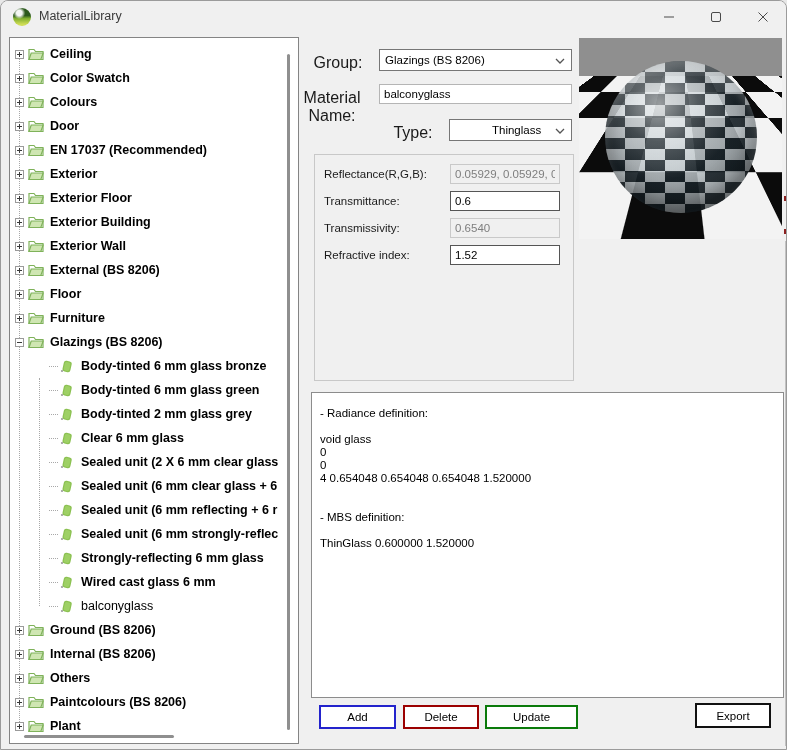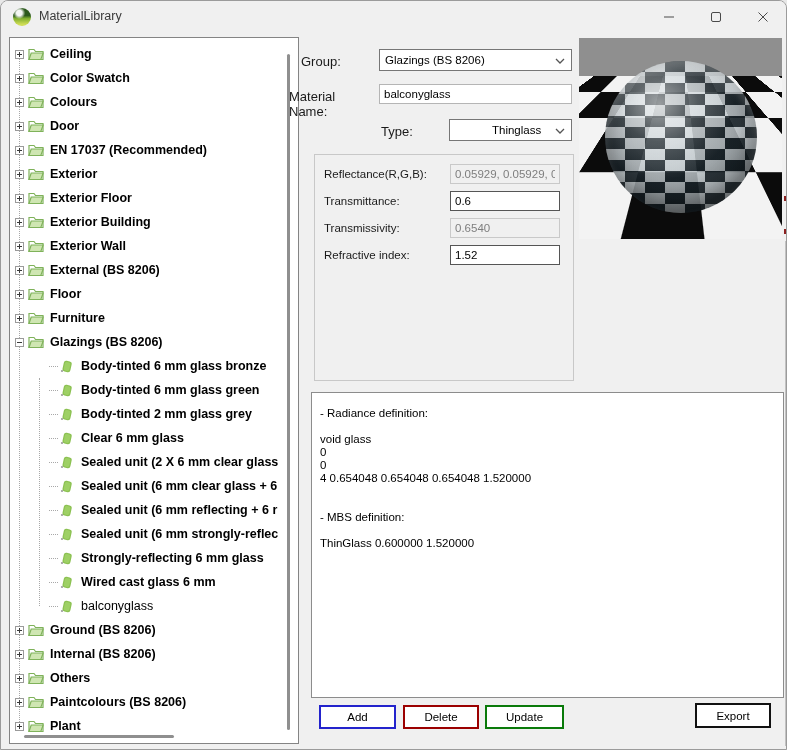--- a/index.html
+++ b/index.html
@@ -24,21 +24,21 @@
   .tree-row.lvl0{padding-left:5px;}
   .tree-row.lvl1{padding-left:39px;}
   .expander{width:9px;height:9px;flex:0 0 9px;margin-right:4px;display:inline-flex;}
   .stub{width:9px;flex:0 0 9px;border-top:1px dotted #a8a8a8;margin-right:1px;}
   .tree-icon{width:16px;height:15px;flex:0 0 16px;margin-right:6px;display:inline-flex;align-items:center;}
   .tree-label{font-size:12.5px;font-weight:bold;color:#000;}
   .tree-row.regular .tree-label{font-weight:normal;}
   .vscroll{position:absolute;left:277px;top:16px;width:3px;height:676px;background:#8f8f8f;border-radius:2px;}
   .hscroll{position:absolute;left:14px;top:697px;width:150px;height:3px;background:#8f8f8f;border-radius:2px;}
   
-  .flabel{position:absolute;font-size:13px;color:#1a1a1a;text-align:left;}
+  .flabel{position:absolute;font-size:16px;color:#1a1a1a;text-align:center;}
   .combo{position:absolute;background:#fff;border:1px solid #767676;box-sizing:border-box;height:22px;
          font-size:11.5px;color:#000;display:flex;align-items:center;padding-left:5px;}
   .combo .chev{position:absolute;right:6px;top:8px;}
   .tinput{position:absolute;background:#fff;border:1px solid #b5b5b5;box-sizing:border-box;height:20px;
           font-size:11.5px;color:#000;padding:0 4px;font-family:"Liberation Sans",sans-serif;}
   
   .props{position:absolute;left:313px;top:153px;width:260px;height:227px;border:1px solid #c8c8c8;
          box-sizing:border-box;background:#f0f0f0;}
   .prop-row{position:relative;height:27px;}
   .prop-row:first-child{margin-top:7px;}
@@ -64,21 +64,21 @@
   .defbox{position:absolute;left:310px;top:391px;width:473px;height:306px;background:#fff;
           border:1px solid #8c8c8c;box-sizing:border-box;}
   .deftext{position:absolute;left:8px;top:14px;right:4px;font-size:11.5px;line-height:13px;color:#000;
            white-space:pre;font-family:"Liberation Sans",sans-serif;}
   
   .btn{position:absolute;height:24px;background:#fff;border:2px solid #3b82f6;box-sizing:border-box;
        font-size:11.5px;color:#000;display:flex;align-items:center;justify-content:center;
        font-family:"Liberation Sans",sans-serif;}
   #btn-add{left:318px;top:704px;width:77px;}
   #btn-delete{left:402px;top:704px;width:76px;}
-  #btn-update{left:484px;top:704px;width:79px;}
+  #btn-update{left:484px;top:704px;width:93px;}
   #btn-export{left:694px;top:702px;width:76px;height:25px;}
   
   .edge-line{position:absolute;left:784px;top:240px;width:1px;height:505px;background:#c2c2c2;}
   .edge-tick{position:absolute;left:783px;width:4px;height:5px;background:#8b1f1f;}
 </style>
 </head>
 <body>
 
 <div class="window">
 

